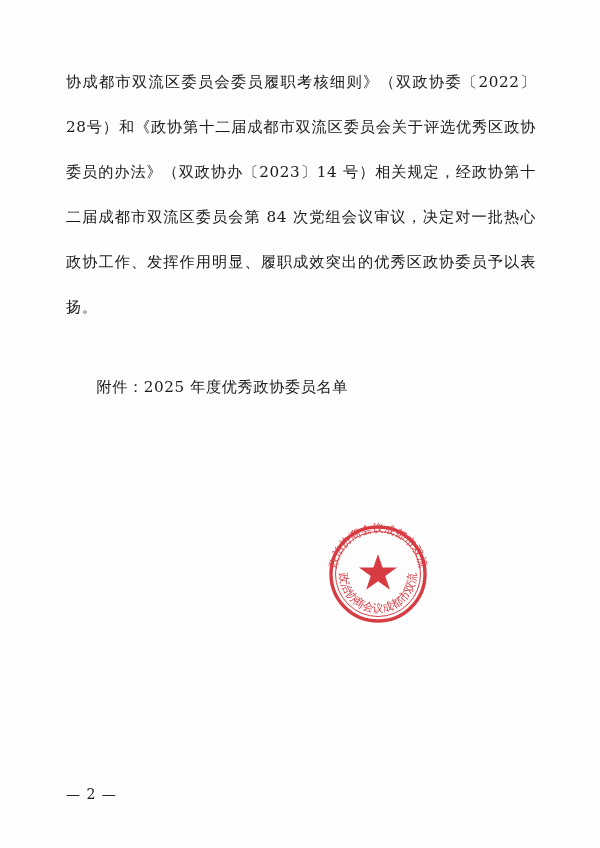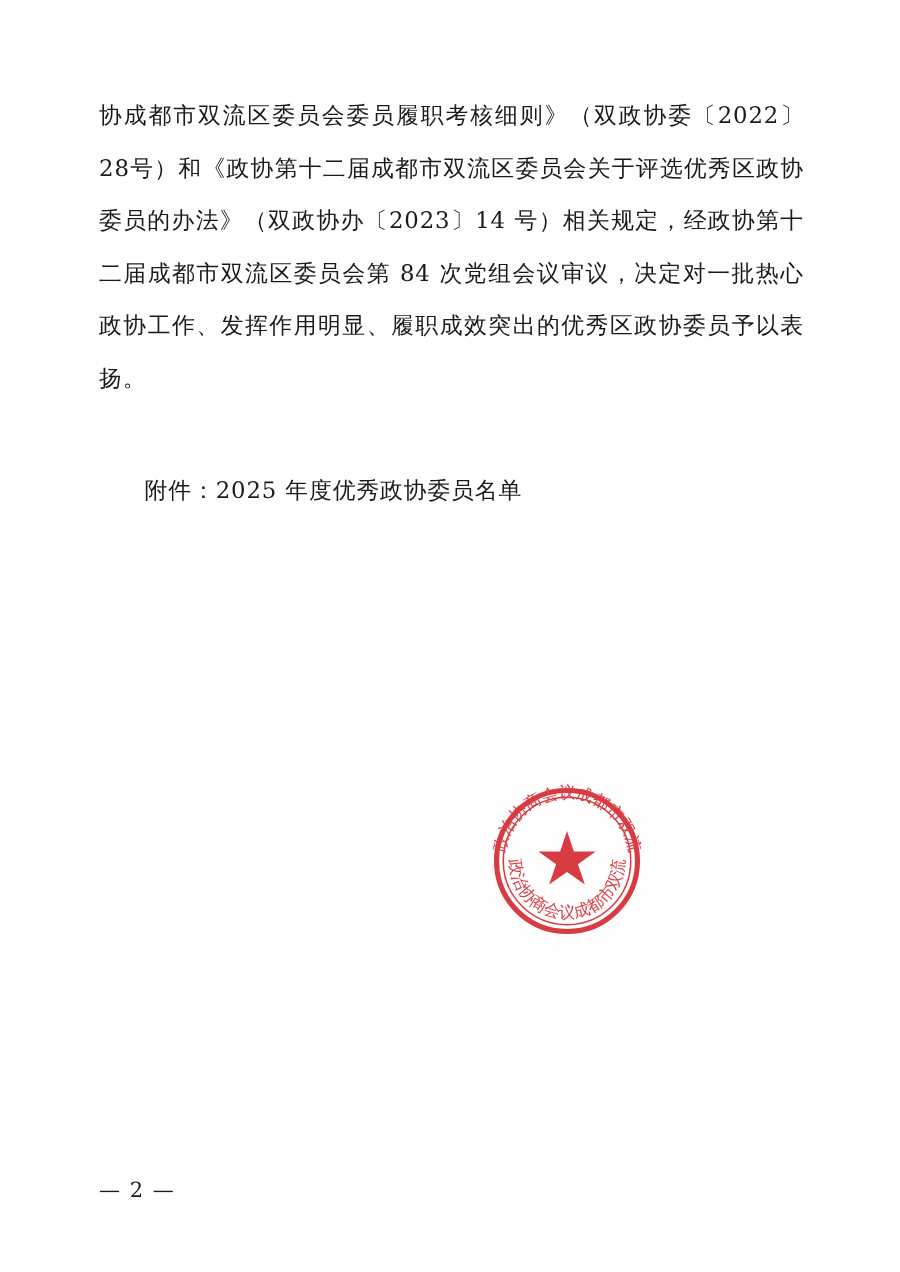--- a/index.html
+++ b/index.html
@@ -18,21 +18,21 @@
     overflow: hidden;
   }
   .doc-body {
     position: absolute;
     left: 66px;
     top: 60px;
     width: 470px;
   }
   .para {
     font-size: 15.2px;
-    line-height: 35px;
+    line-height: 45px;
     color: #1a1a1a;
     text-align: justify;
     text-justify: inter-ideograph;
     letter-spacing: 0.6px;
     margin: 0;
   }
   .para.indent {
     text-indent: 2em;
   }
   .para + .para {

